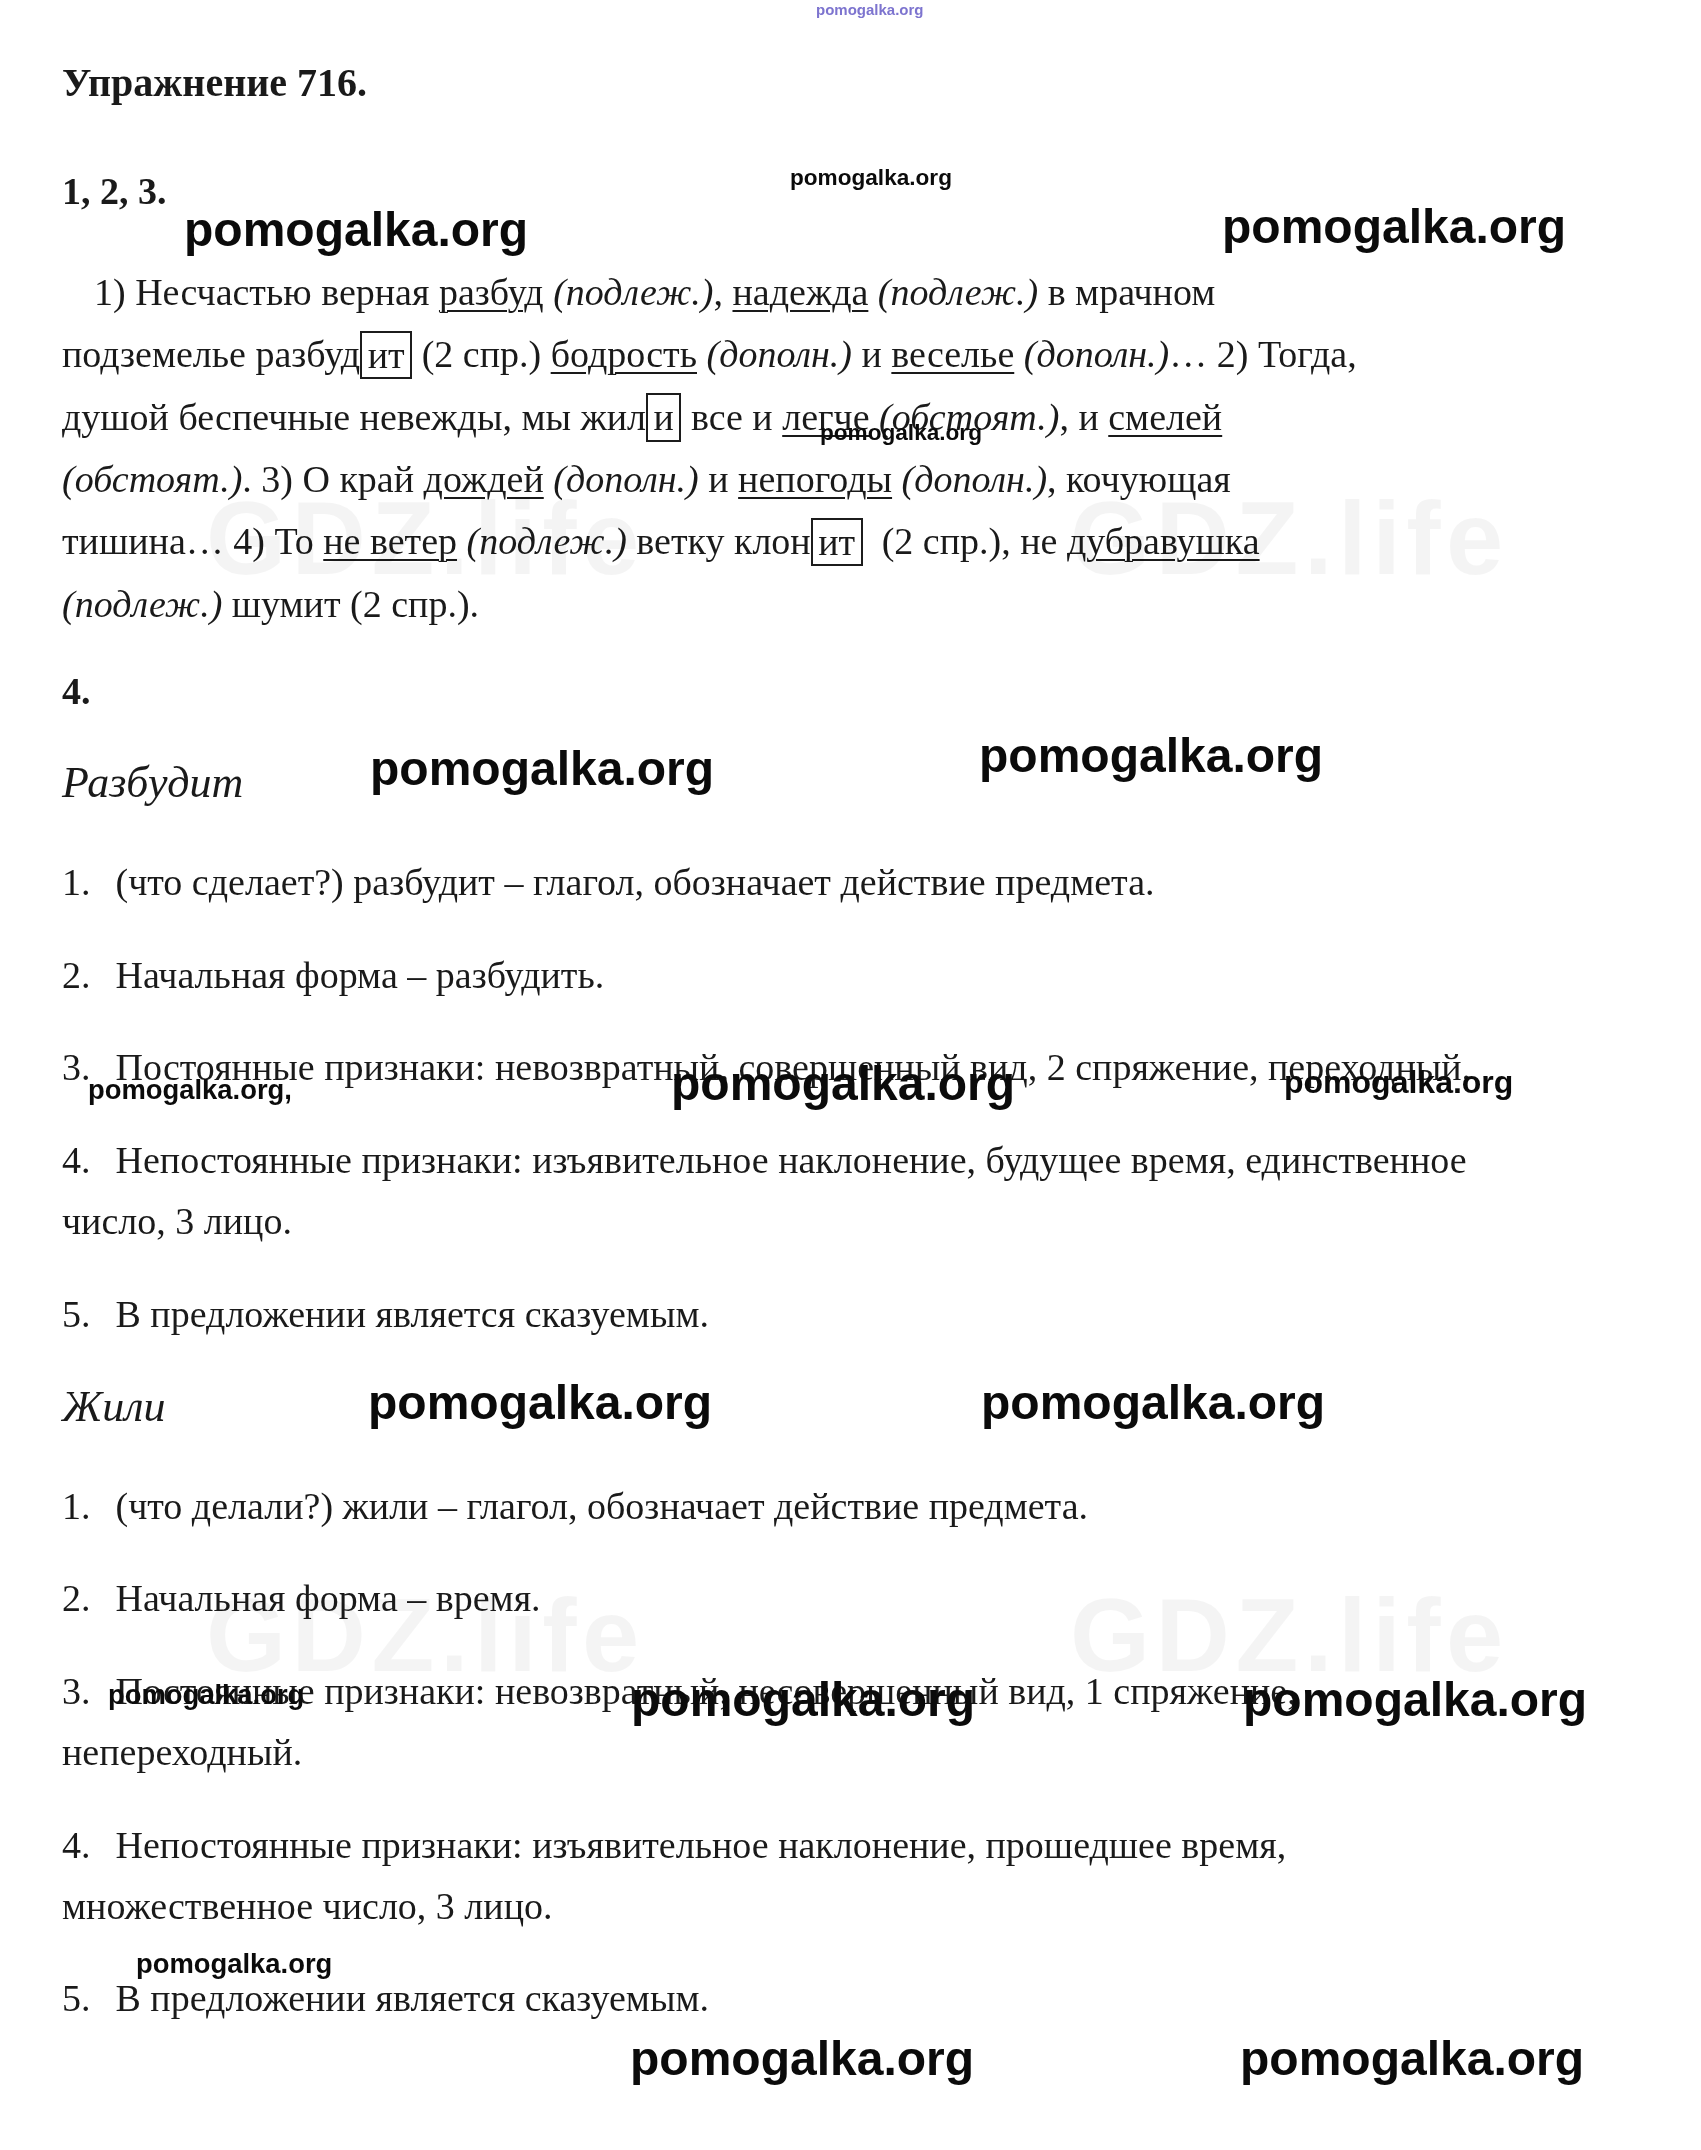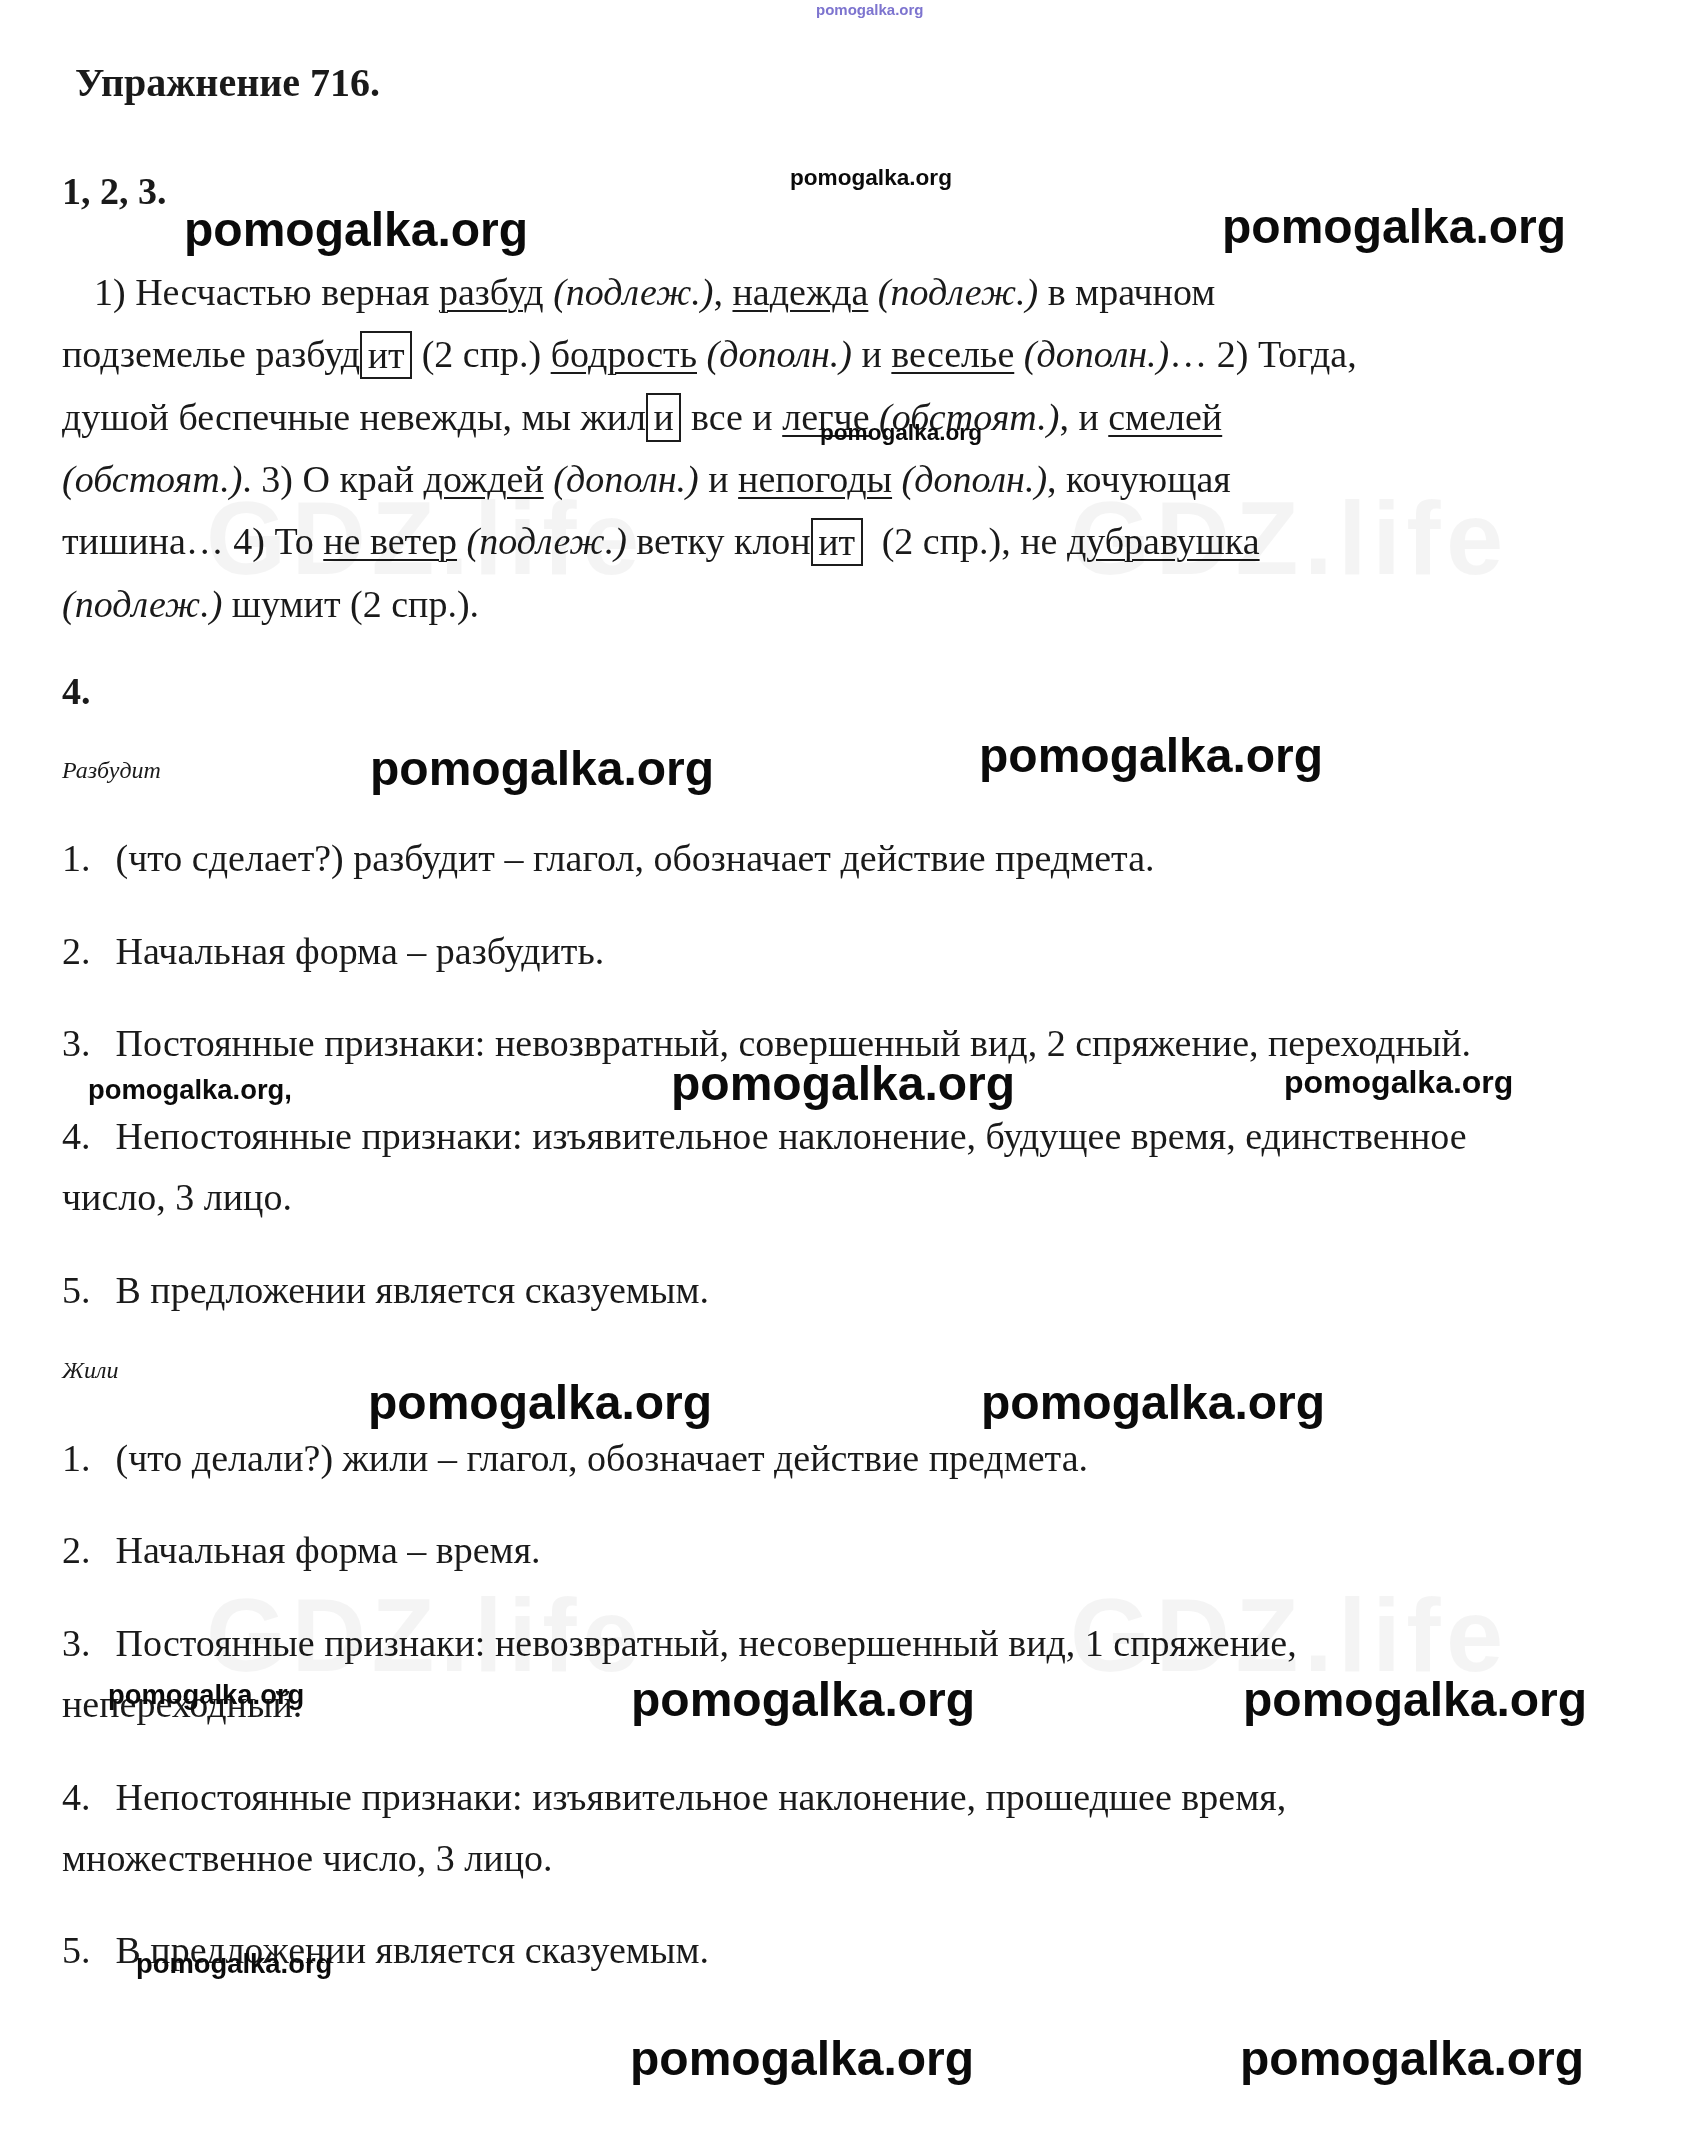--- a/index.html
+++ b/index.html
@@ -21,32 +21,32 @@
   }
   .wm-tiny  { font-size:15px; font-weight:bold; color:#7d74cf; }
   .wm-small { font-size:22.6px; font-weight:bold; }
   .wm-small2{ font-size:27.4px; font-weight:bold; }
   .wm-mid   { font-size:32px; font-weight:600; }
   .wm-big   { font-size:48px; font-weight:600; }
   .wm-ghost { font-size:103px; font-weight:bold; color:rgba(0,0,0,0.045); letter-spacing:5.5px;text-align:center; }
 
   
   .content{ position:relative; z-index:2; }
-  h1.title{ font-size:40px; font-weight:bold; margin:19px 0 63px 13px; }
+  h1.title{ font-size:40px; font-weight:bold; margin:19px 0 63px 0; }
   h2.sec  { font-size:38px; font-weight:bold; margin:0 0 48px 0; }
   h2.sec-4{ margin-bottom:44px; }
   p.sentences{
     font-size:38px; line-height:1.64; text-indent:32px;
     margin:0 0 34px 0; max-width:1598px;
     white-space:pre-wrap;
   }
   .u  { text-decoration:underline; text-underline-offset:4.8px; text-decoration-thickness:2.1px; }
   .i  { font-style:italic;font-family:Liberation Serif, serif; }
   .box{ border:2.1px solid #1c1c1c; padding:0.7px 5.5px 2.1px 5.5px; }
-  h3.word{ font-size:24px; font-style:italic; font-weight:normal; margin:0 0 44px 0; }
+  h3.word{ font-size:44px; font-style:italic; font-weight:normal; margin:0 0 44px 0; }
   h3.word-gap{ margin-top:36px; }
   .morph-list{ list-style:none; }
   .li{ font-size:38px; line-height:1.6; margin-bottom:32px; max-width:1413px; }
   .li .num{ margin-right:25px; }
 </style>
 </head>
 <body>
 
 <div class="page">
 

